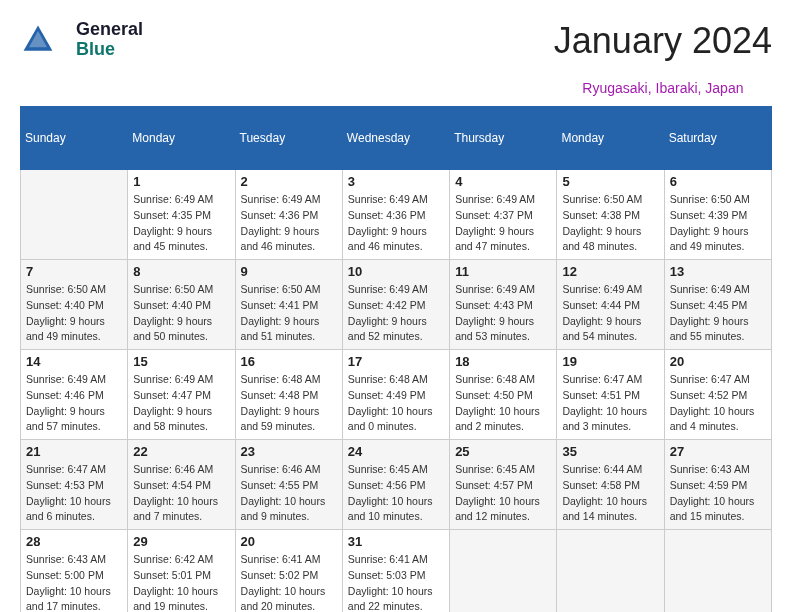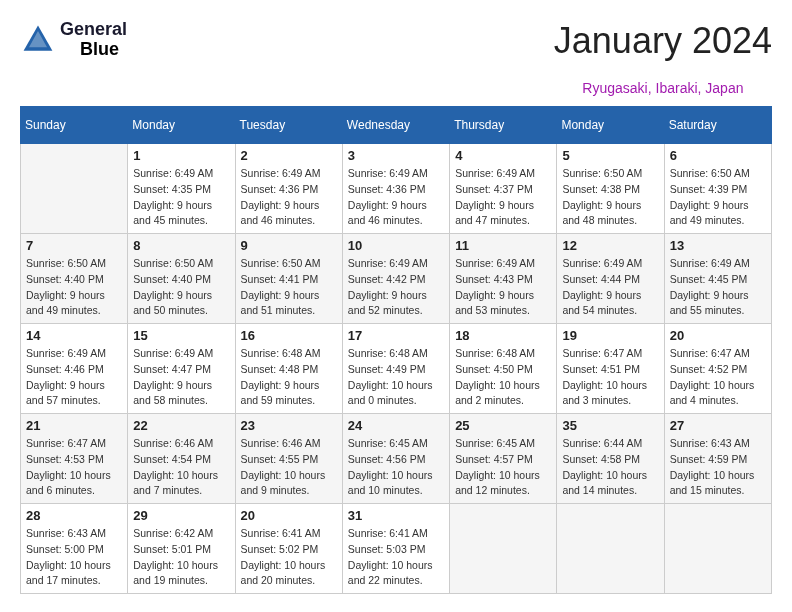--- a/index.html
+++ b/index.html
@@ -12,29 +12,29 @@
     }
     .header {
       display: flex;
       justify-content: space-between;
       align-items: flex-start;
       margin-bottom: 10px;
     }
     .logo {
       display: flex;
       align-items: center;
-      gap: 4px;
+      gap: 20px;
     }
     .logo-text {
       font-size: 18px;
       font-weight: bold;
       color: #1a1a2e;
       line-height: 1.1;
     }
-    .logo-blue { color: #000000; margin-left: 20px; }
+    .logo-blue { color: #0f766e; }
     .logo-icon {
       width: 36px;
       height: 36px;
     }
     .title-block {
       text-align: center;
     }
     .month-title {
       font-size: 36px;
       font-weight: 300;
@@ -48,21 +48,21 @@
     table {
       width: 100%;
       border-collapse: collapse;
       font-size: 11px;
     }
     thead tr {
       background: #2563aa;
       color: #fff;
     }
     thead th {
-      padding: 11px 4px;
+      padding: 24px 4px;
       text-align: left;
       font-size: 12px;
       font-weight: normal;
       border: 1px solid #2563aa;
     }
     tbody tr {
       vertical-align: top;
     }
     tbody td {
       border: 1px solid #ccc;

